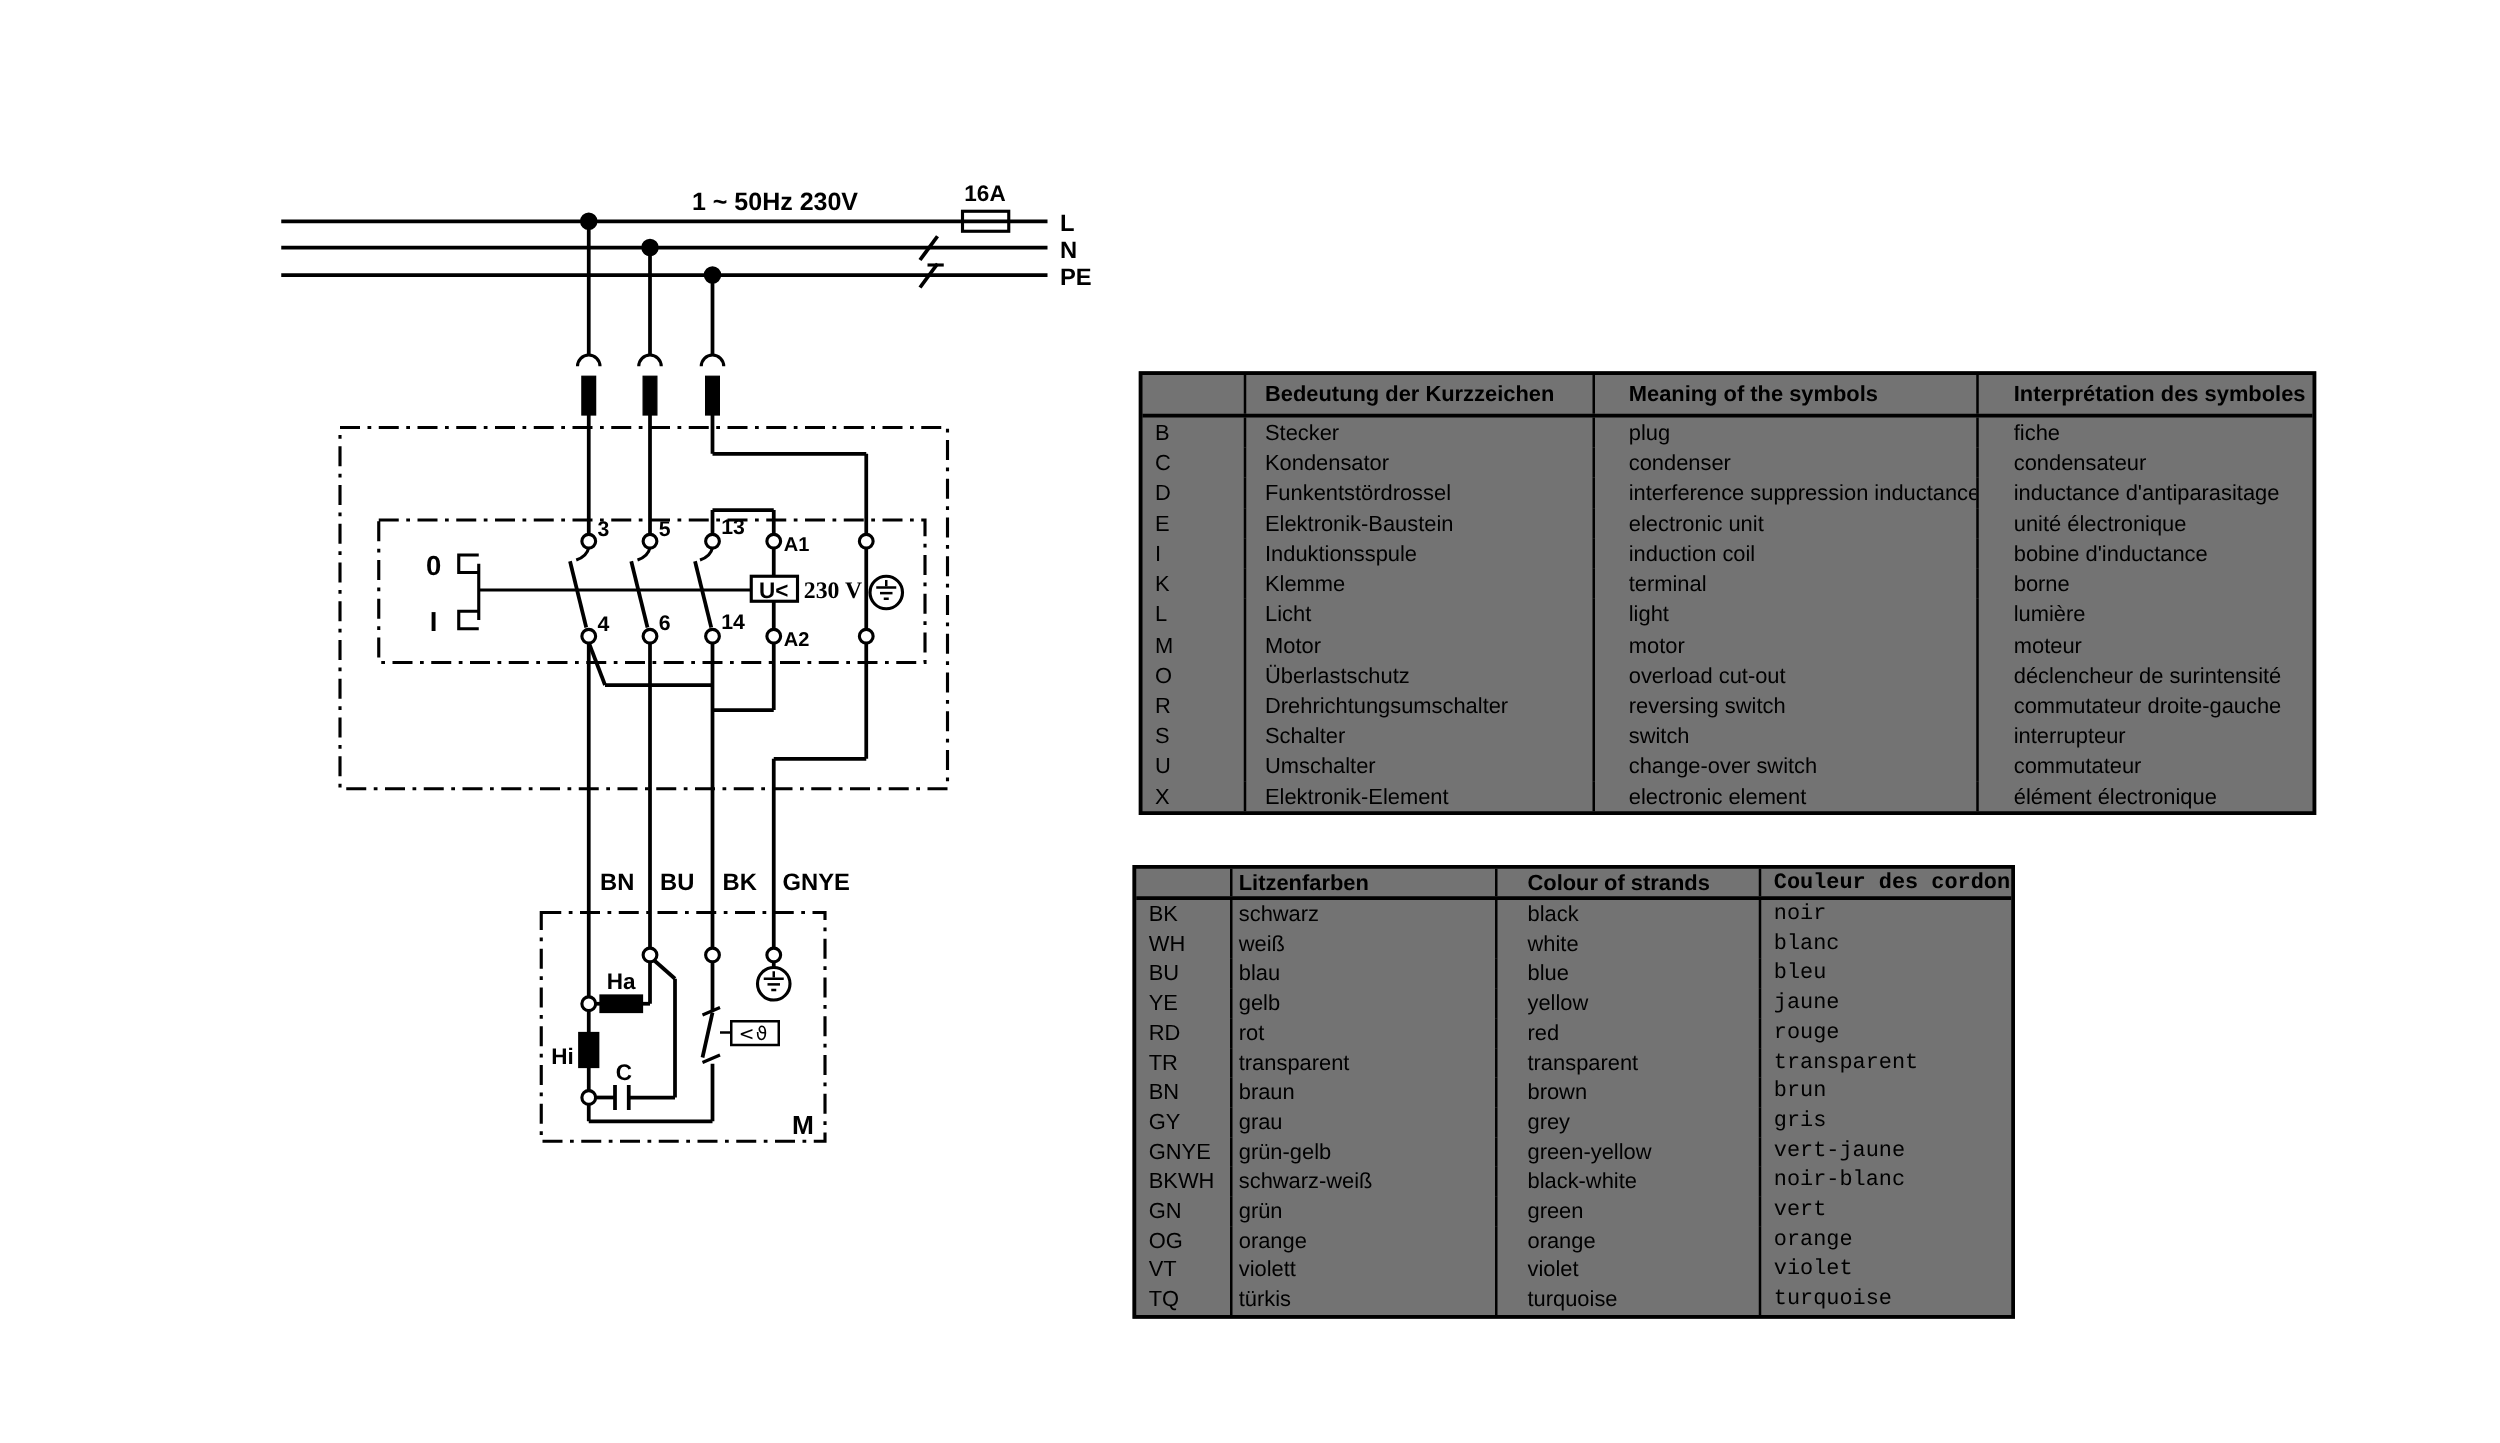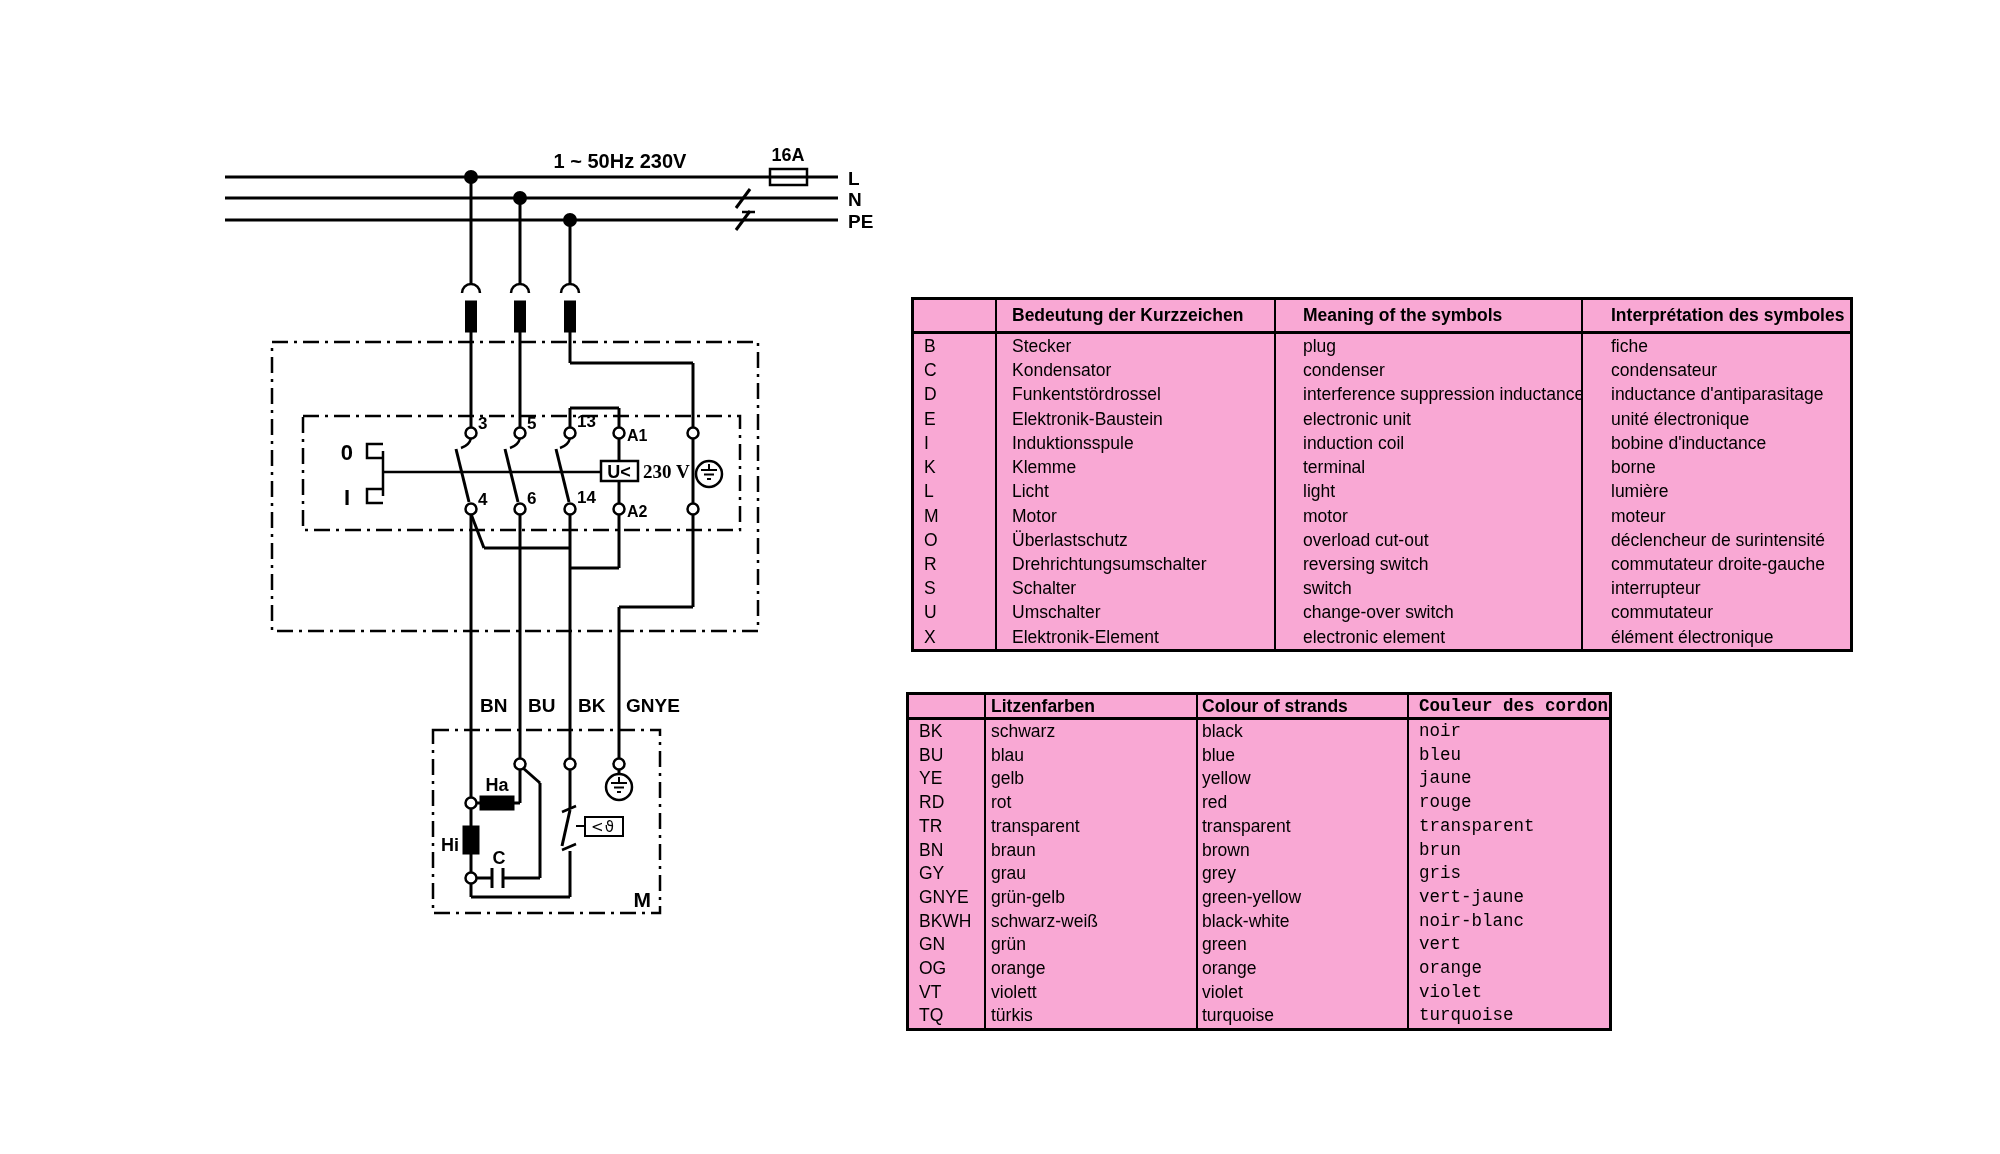--- a/index.html
+++ b/index.html
@@ -5,40 +5,40 @@
   html,body{margin:0;padding:0;}
   body{
     width:2000px;height:1154px;position:relative;background:#ffffff;
     font-family:"Liberation Sans",sans-serif;color:#000;overflow:hidden;
   }
   svg{position:absolute;left:0;top:0;}
   svg text{font-family:"Liberation Sans",sans-serif;fill:#000;}
   .t-serif{font-family:"Liberation Serif",serif;}
   .t-theta{font-family:"DejaVu Sans",sans-serif;letter-spacing:1px;}
 
-  .tbl{position:absolute;background:#f9a8d4;border:3px solid #000;box-sizing:border-box;}
+  .tbl{position:absolute;background:#737373;border:3px solid #000;box-sizing:border-box;}
   .trow{display:grid;grid-template-columns:var(--cols);}
   .thead{border-bottom:3px solid #000;font-weight:bold;}
   .tcell{white-space:nowrap;overflow:hidden;font-size:17.5px;box-sizing:border-box;}
   .tcell + .tcell{border-left:2px solid #000;}
 
   #symbol-table{left:911px;top:297px;width:942px;--cols:81px 279px 307px 269px;}
   #symbol-table .thead .tcell{line-height:31px;height:31px;}
   #symbol-table .tbody .tcell{line-height:24.23px;height:24.23px;}
   #symbol-table .c0{padding-left:10px;}
   #symbol-table .c1{padding-left:15px;}
   #symbol-table .c2{padding-left:27px;}
   #symbol-table .c3{padding-left:28px;}
 
   #colour-table{left:906px;top:692px;width:706px;--cols:75px 212px 211px 202px;}
   #colour-table .thead .tcell{line-height:22px;height:22px;}
   #colour-table .tbody .tcell{line-height:23.71px;height:23.71px;}
   #colour-table .c0{padding-left:10px;}
   #colour-table .c1{padding-left:5px;}
-  #colour-table .c2{padding-left:4px;}
+  #colour-table .c2{padding-left:24px;}
   #colour-table .c3{padding-left:10px;font-family:Liberation Mono, monospace;}
 </style>
 </head>
 <body>
 
 <svg width="2000" height="1154" viewBox="0 0 2000 1154">
 
   <g stroke="#000" stroke-width="3" fill="none">
     <line x1="225" y1="177" x2="838" y2="177"></line>
     <line x1="225" y1="198" x2="838" y2="198"></line>
@@ -315,20 +315,26 @@
     <div class="tcell c3">Couleur des cordons</div>
   </div>
   <div class="tbody">
       <div class="trow">
         <div class="tcell c0">BK</div>
         <div class="tcell c1">schwarz</div>
         <div class="tcell c2">black</div>
         <div class="tcell c3">noir</div>
       </div>
       <div class="trow">
+        <div class="tcell c0">WH</div>
+        <div class="tcell c1">weiß</div>
+        <div class="tcell c2">white</div>
+        <div class="tcell c3">blanc</div>
+      </div>
+      <div class="trow">
         <div class="tcell c0">BU</div>
         <div class="tcell c1">blau</div>
         <div class="tcell c2">blue</div>
         <div class="tcell c3">bleu</div>
       </div>
       <div class="trow">
         <div class="tcell c0">YE</div>
         <div class="tcell c1">gelb</div>
         <div class="tcell c2">yellow</div>
         <div class="tcell c3">jaune</div>

